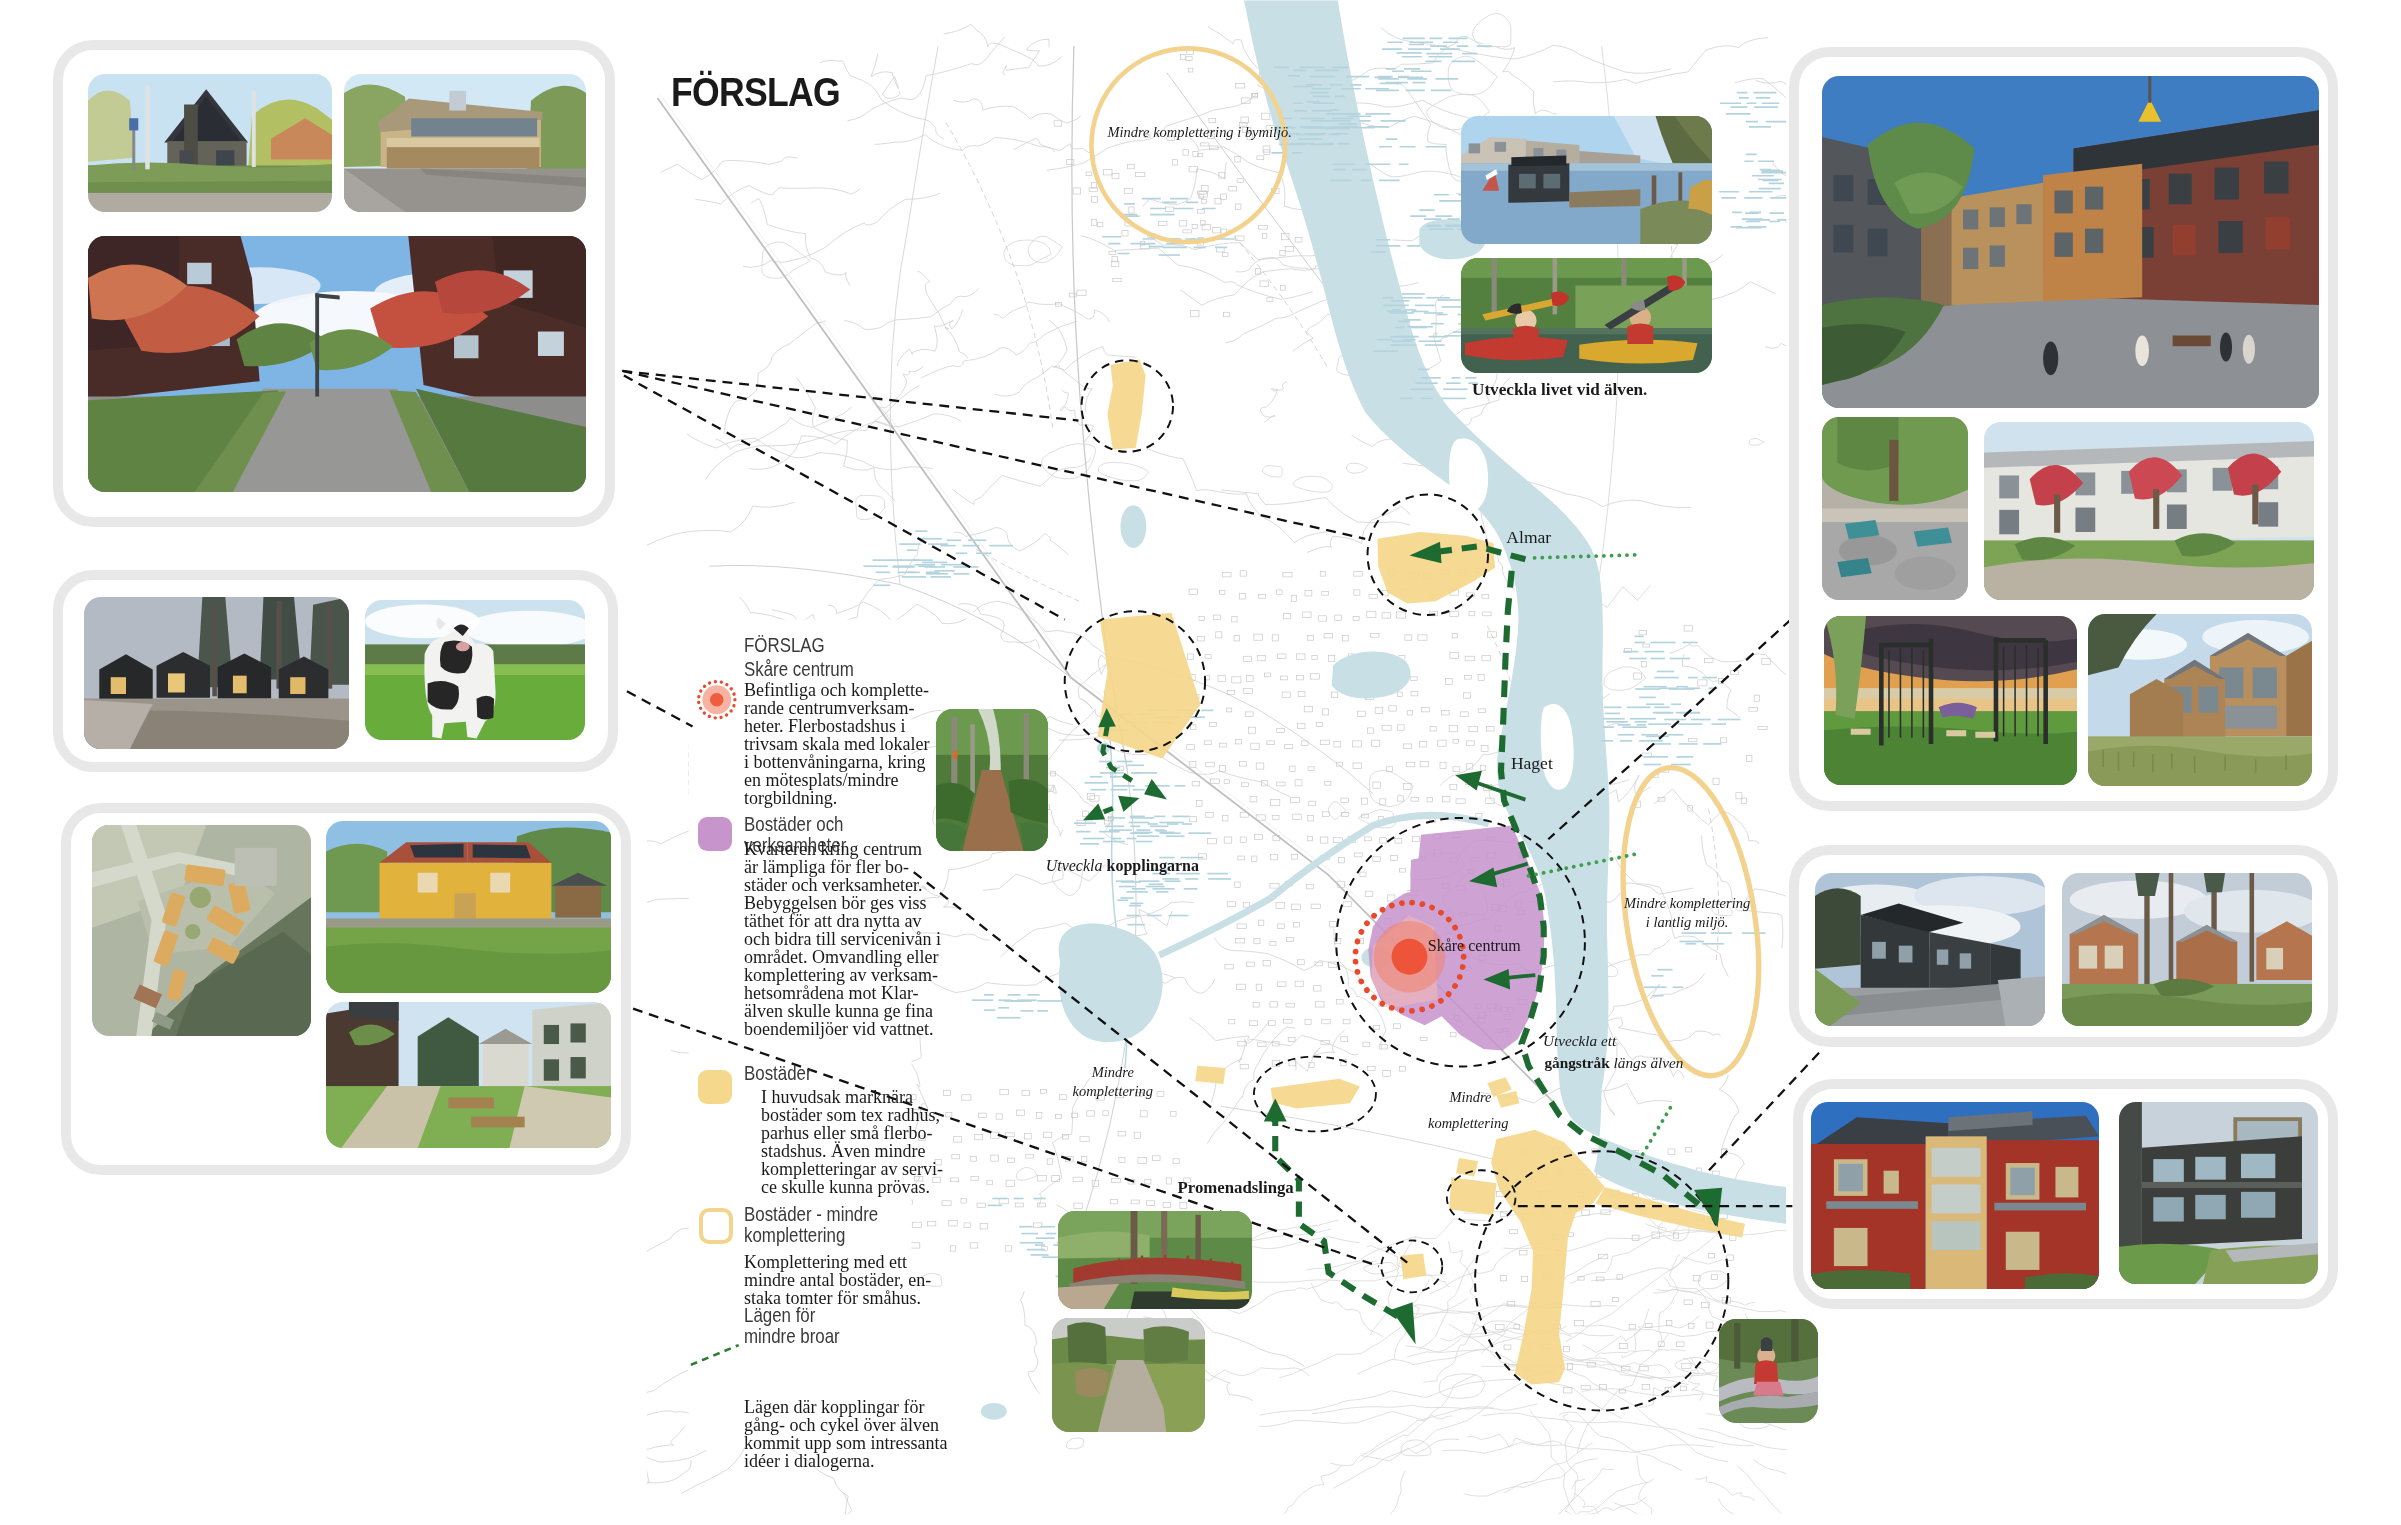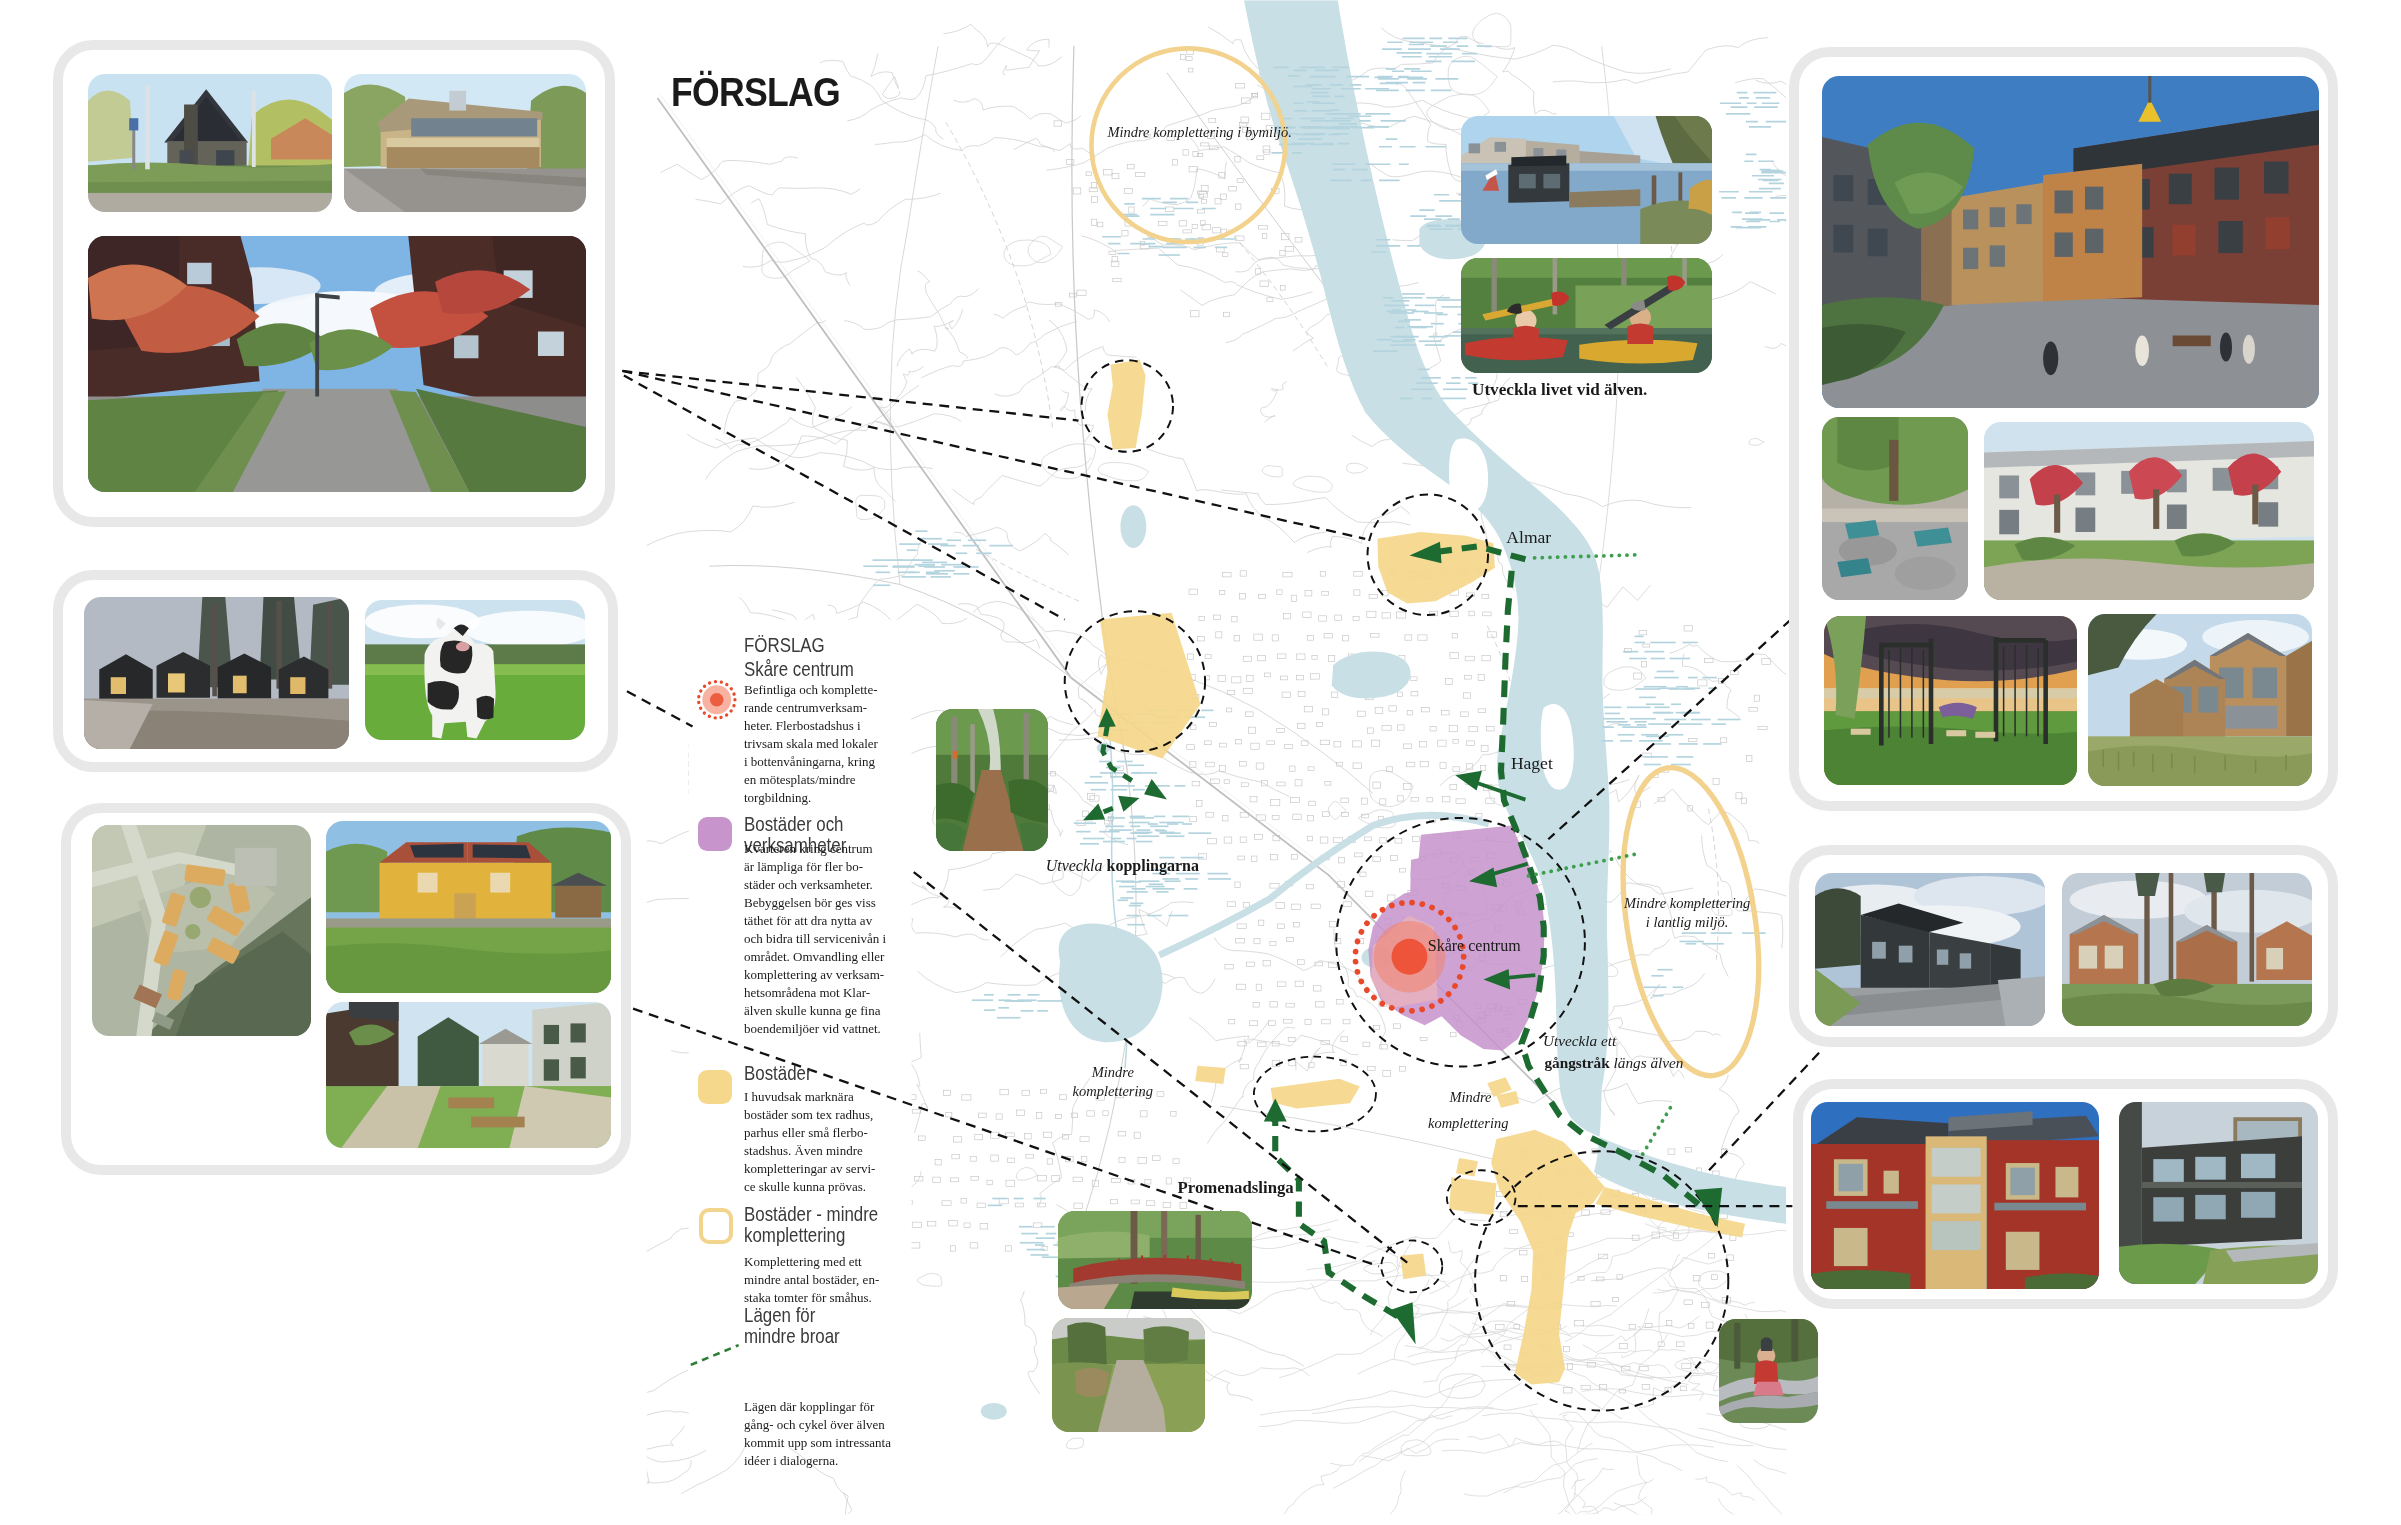--- a/index.html
+++ b/index.html
@@ -1,21 +1,21 @@
 <!DOCTYPE html>
 <html style="font-size:12.2px"><head><meta charset="utf-8">
 <style>
 html,body{margin:0;padding:0;background:#fff;width:2401px;height:1526px;overflow:hidden}
 .abs{position:absolute}
 svg.abs{position:absolute}
 .panel{position:absolute;background:#fff;border:10px solid #e8e8e8;border-radius:40px;box-sizing:border-box}
 .ph{position:absolute;overflow:hidden}
 .ph svg{display:block}
 .lg-h{position:absolute;font-family:"Liberation Sans",sans-serif;font-size:20.6px;line-height:21.4px;color:#3a3a3a;transform:scaleX(0.82);transform-origin:left top;white-space:nowrap}
-.lg-p{position:absolute;font-family:"Liberation Serif",serif;font-size:13px;line-height:18px;color:#1a1a1a;white-space:nowrap}
+.lg-p{position:absolute;font-family:"Liberation Serif",serif;font-size:18px;line-height:18px;color:#1a1a1a;white-space:nowrap}
 #title{position:absolute;left:671px;top:70px;font-family:"Liberation Sans",sans-serif;font-weight:bold;font-size:40px;color:#1a1a1a;transform:scaleX(0.89);transform-origin:left top;letter-spacing:-0.8px}
 </style></head>
 <body>
 
 <svg class="abs" style="left:0;top:0" width="2401" height="1526" viewBox="0 0 3148 2000">
 <defs>
       <clipPath id="mapclip">
         <rect x="848" y="0" width="1494" height="1985"></rect>
       </clipPath>
     </defs>
@@ -2281,21 +2281,21 @@
 <div class="lg-p" style="left:744px;top:681px">Befintliga och komplette-<br>rande centrumverksam-<br>heter. Flerbostadshus i<br>trivsam skala med lokaler<br>i bottenvåningarna, kring<br>en mötesplats/mindre<br>torgbildning.</div>
 
 <div class="abs" style="left:698px;top:817px;width:34px;height:34px;border-radius:9.2px;background:#c794cc"></div>
 <div class="lg-h" style="left:744px;top:813px">Bostäder och<br>verksamheter</div>
 
 <div class="lg-p" style="left:744px;top:840px">Kvarteren kring centrum<br>är lämpliga för fler bo-<br>städer och verksamheter.<br>Bebyggelsen bör ges viss<br>täthet för att dra nytta av<br>och bidra till servicenivån i<br>området. Omvandling eller<br>komplettering av verksam-<br>hetsområdena mot Klar-<br>älven skulle kunna ge fina<br>boendemiljöer vid vattnet.</div>
 
 <div class="abs" style="left:698px;top:1070px;width:34px;height:34px;border-radius:9.2px;background:#f5d88b"></div>
 <div class="lg-h" style="left:744px;top:1062px">Bostäder</div>
 
-<div class="lg-p" style="left:744px;top:1088px">I huvudsak marknära<br>bostäder som tex radhus,<br>parhus eller små flerbo-<br>stadshus. Även mindre<br>kompletteringar av servi-<br>ce skulle kunna prövas.</div>
+<div class="lg-p" style="left:761px;top:1088px">I huvudsak marknära<br>bostäder som tex radhus,<br>parhus eller små flerbo-<br>stadshus. Även mindre<br>kompletteringar av servi-<br>ce skulle kunna prövas.</div>
 
 <div class="abs" style="left:699px;top:1208px;width:34px;height:36px;border-radius:10px;border:4.6px solid #f2d48c;background:#fff;box-sizing:border-box"></div>
 <div class="lg-h" style="left:744px;top:1203px">Bostäder - mindre<br>komplettering</div>
 
 <div class="lg-p" style="left:744px;top:1253px">Komplettering med ett<br>mindre antal bostäder, en-<br>staka tomter för småhus.</div>
 <div class="lg-h" style="left:744px;top:1304px">Lägen för<br>mindre broar</div>
 
 <svg class="abs" style="left:687px;top:1339px" width="57" height="30.5" viewBox="0 0 75 40">
 <path d="M5 34 L68 8" stroke="#2e7d35" stroke-width="3.5" stroke-dasharray="9 7" fill="none"></path>
 </svg>

